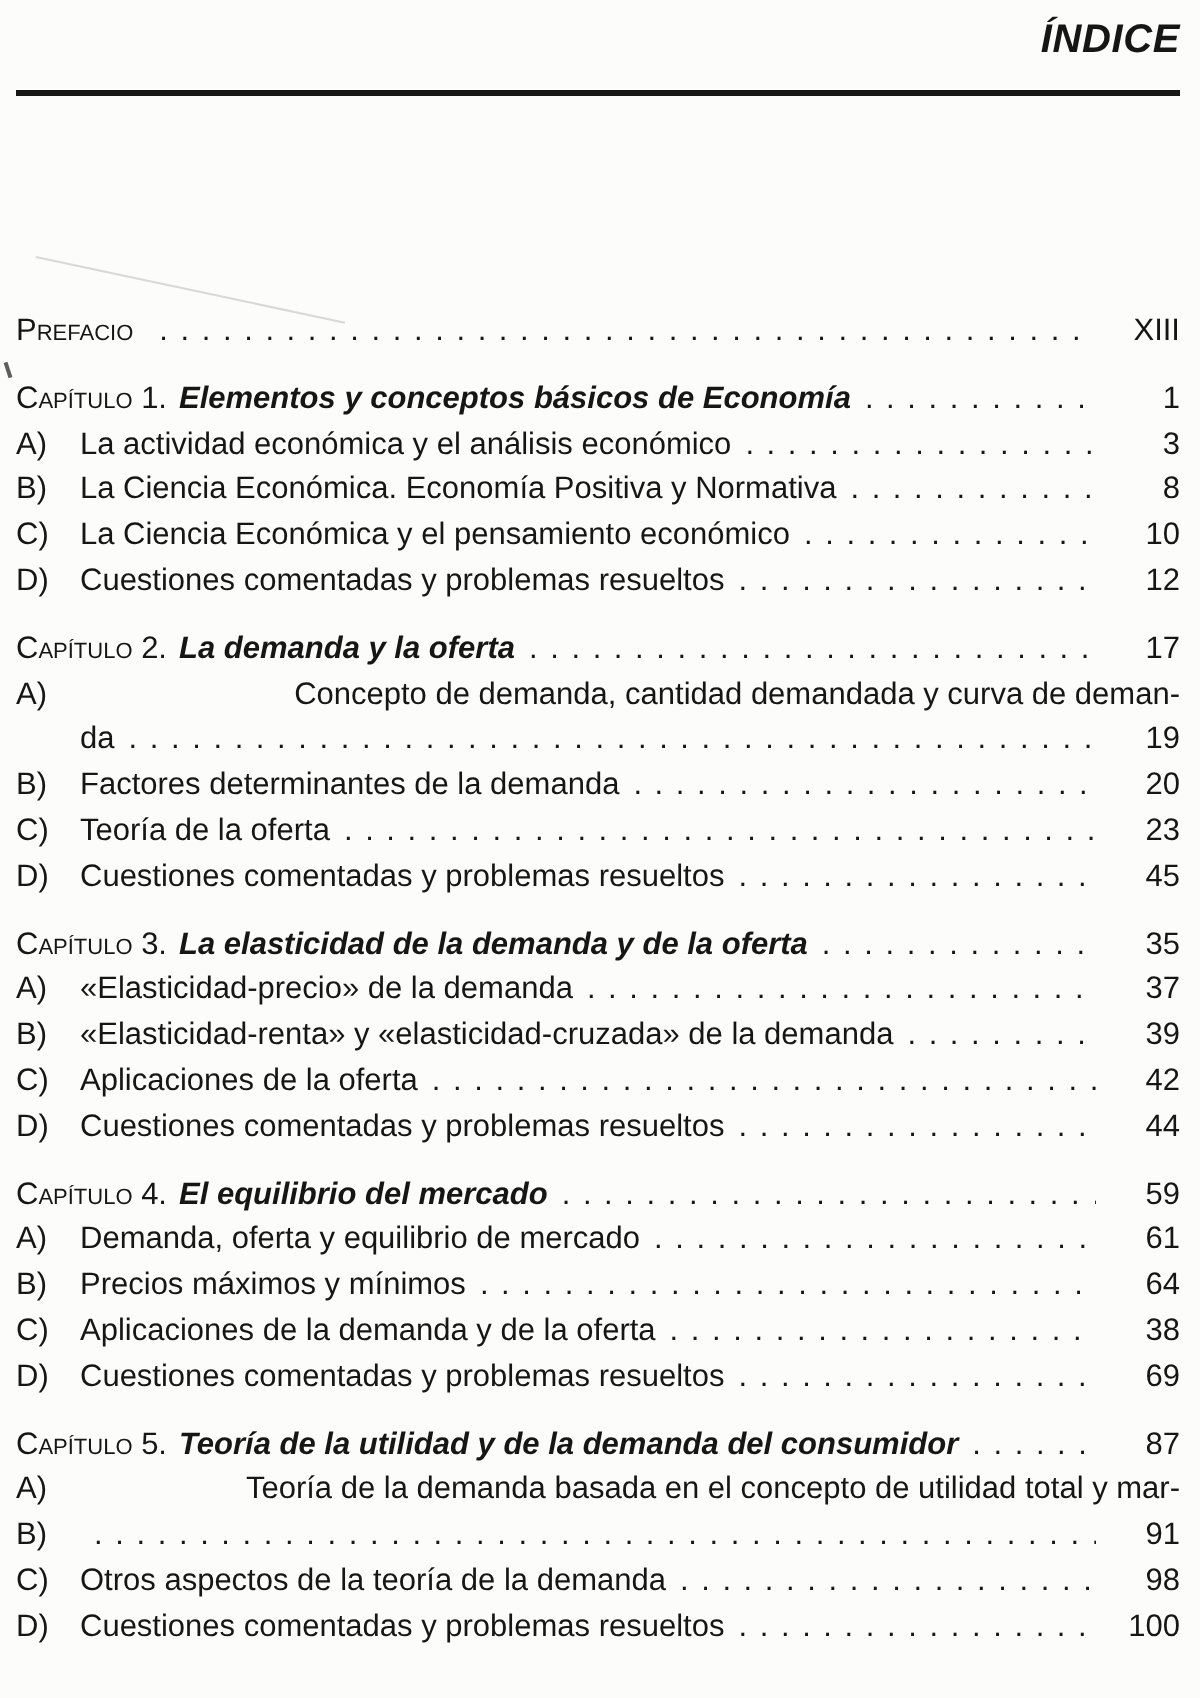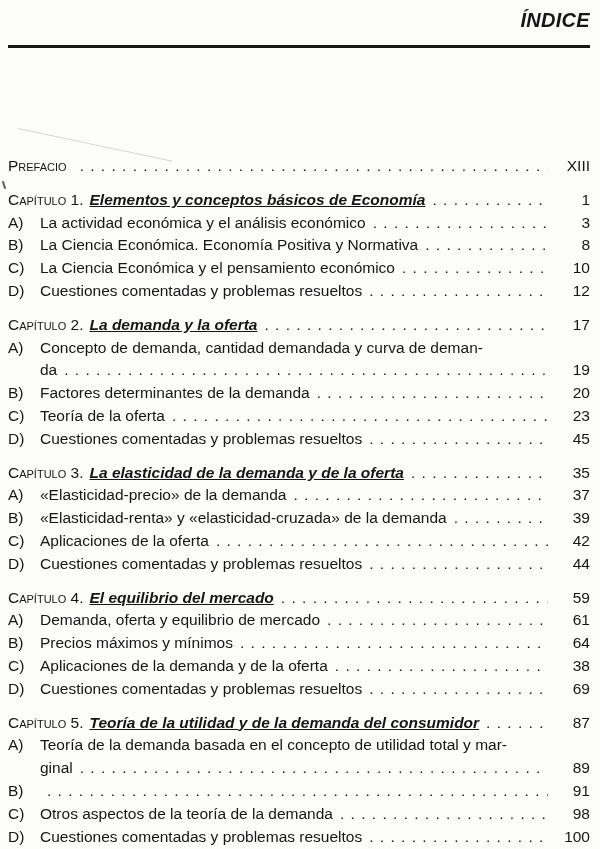--- a/index.html
+++ b/index.html
@@ -23,24 +23,24 @@
     font-style: italic;
     letter-spacing: 0.3px;
     line-height: 24px;
   }
   .rule {
     height: 3px;
     background: #171717;
     margin-top: 13px;
   }
   .toc { margin-top: 107px; font-size: 15.5px; }
-  .row { display: flex; align-items: baseline; line-height: 22.8px; }
+  .row { display: flex; align-items: baseline; line-height: 22.8px; justify-content: space-between; }
   .smallcaps { font-variant: small-caps; }
   .cap-label { margin-right: 6px; white-space: nowrap; }
-  .ch-title { font-weight: bold; font-style: italic; white-space: nowrap; text-decoration: underline; }
+  .ch-title { font-weight: bold; font-style: italic; white-space: nowrap; }
   .sec-label { flex: 0 0 32px; white-space: nowrap; }
   .sec-title { white-space: nowrap; }
   .leader {
     flex: 1 1 auto;
     overflow: hidden;
     white-space: nowrap;
     padding: 0 14px 0 7px;
     letter-spacing: 1px;
     min-width: 10px;
   }
@@ -218,26 +218,20 @@
           <span class="smallcaps cap-label">Capítulo 5.</span>
           <span class="ch-title">Teoría de la utilidad y de la demanda del consumidor</span>
           <span class="leader"></span>
           <span class="page-num">87</span>
         </div>
         <div class="row">
           <span class="sec-label">A)</span>
           <span class="sec-title">Teoría de la demanda basada en el concepto de utilidad total y mar-</span>
         </div>
         <div class="row">
-          <span class="sec-label"></span>
-          <span class="sec-title">ginal</span>
-          <span class="leader"></span>
-          <span class="page-num">89</span>
-        </div>
-        <div class="row">
           <span class="sec-label">B)</span>
           <span class="leader"></span>
           <span class="page-num">91</span>
         </div>
         <div class="row">
           <span class="sec-label">C)</span>
           <span class="sec-title">Otros aspectos de la teoría de la demanda</span>
           <span class="leader"></span>
           <span class="page-num">98</span>
         </div>

